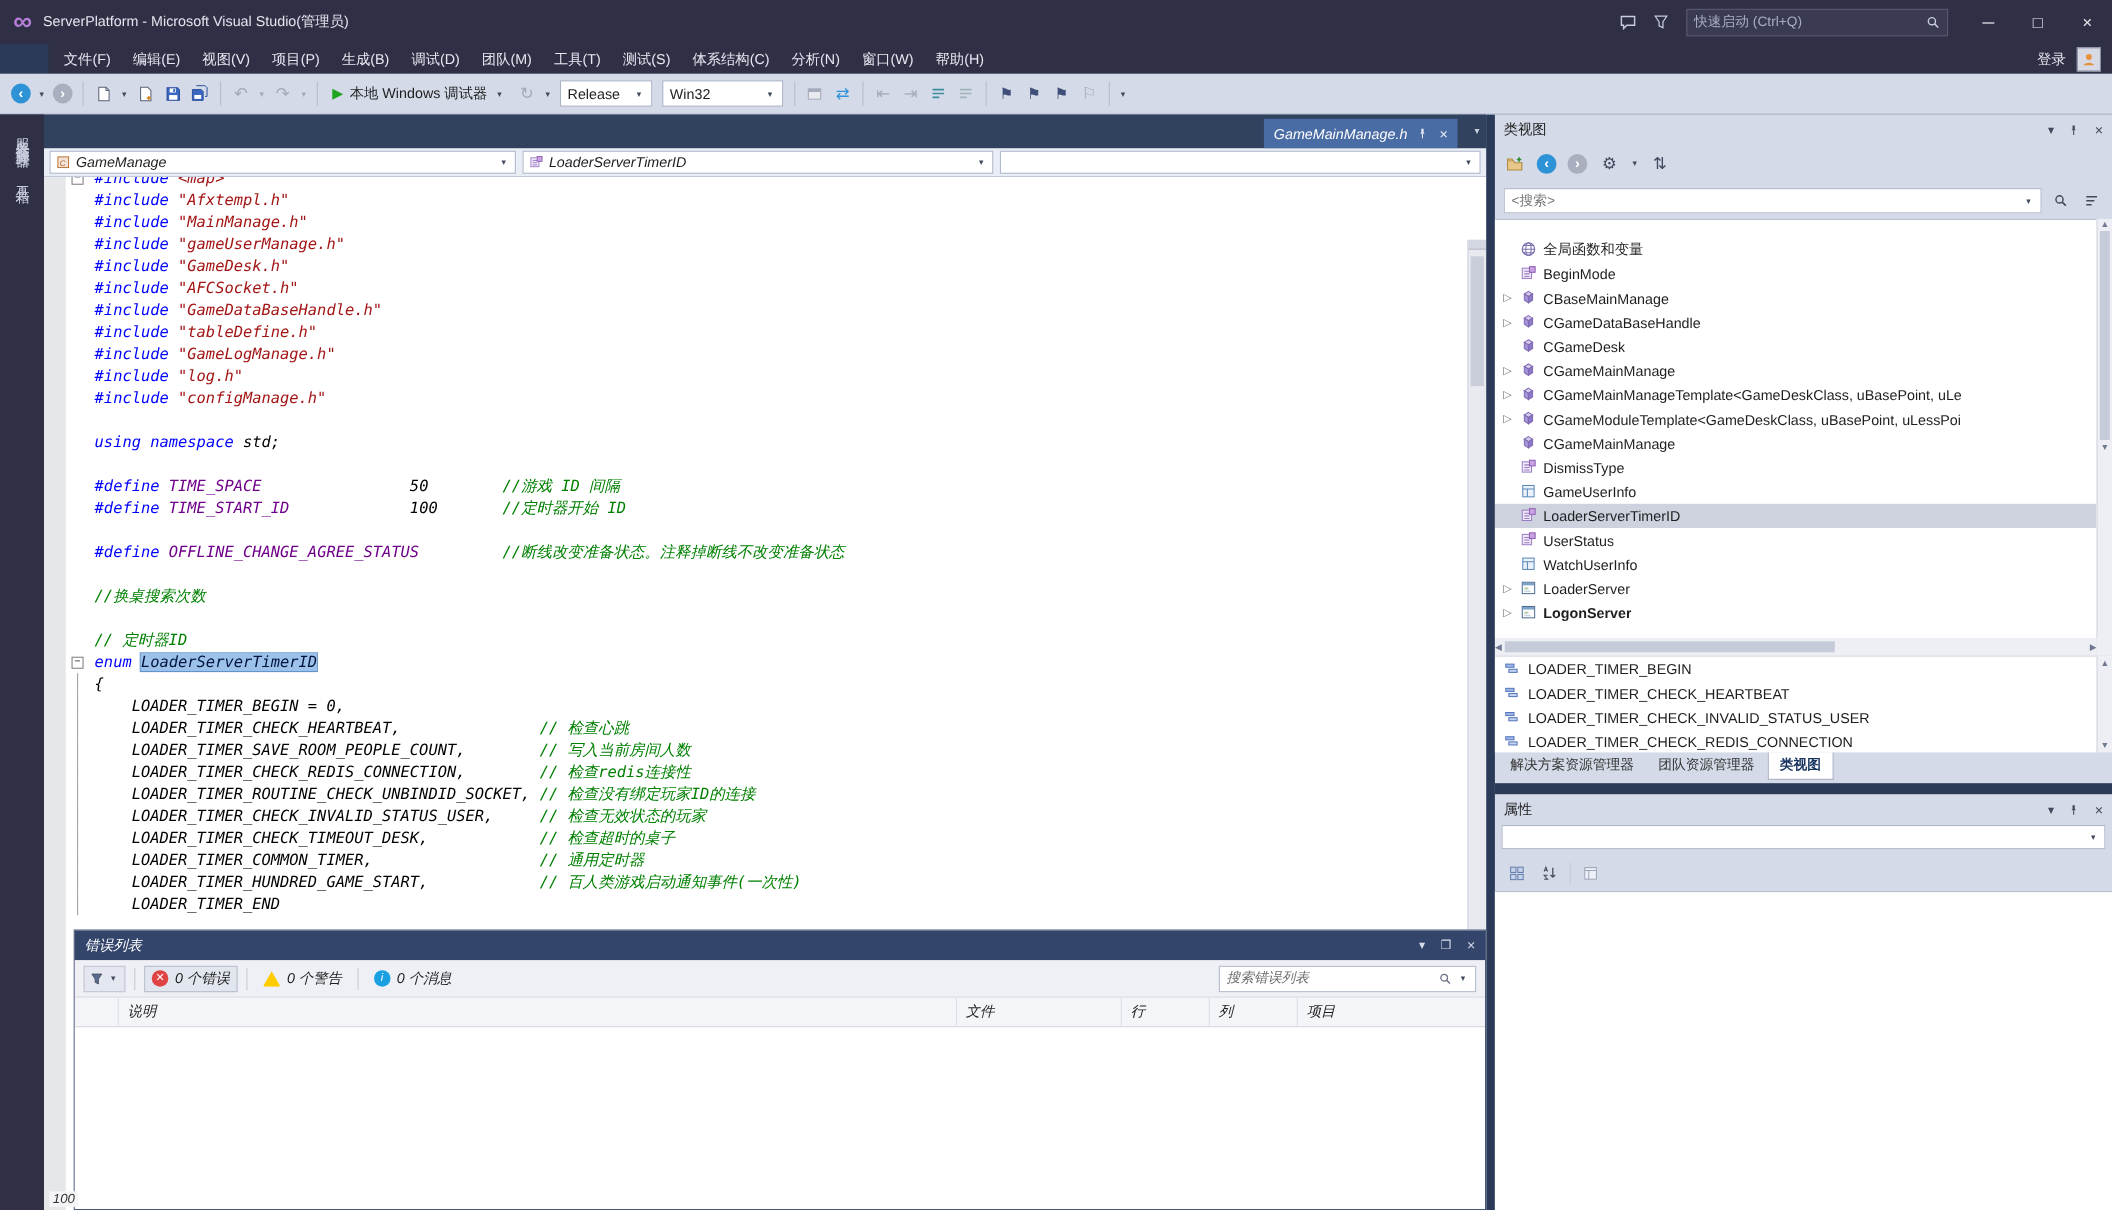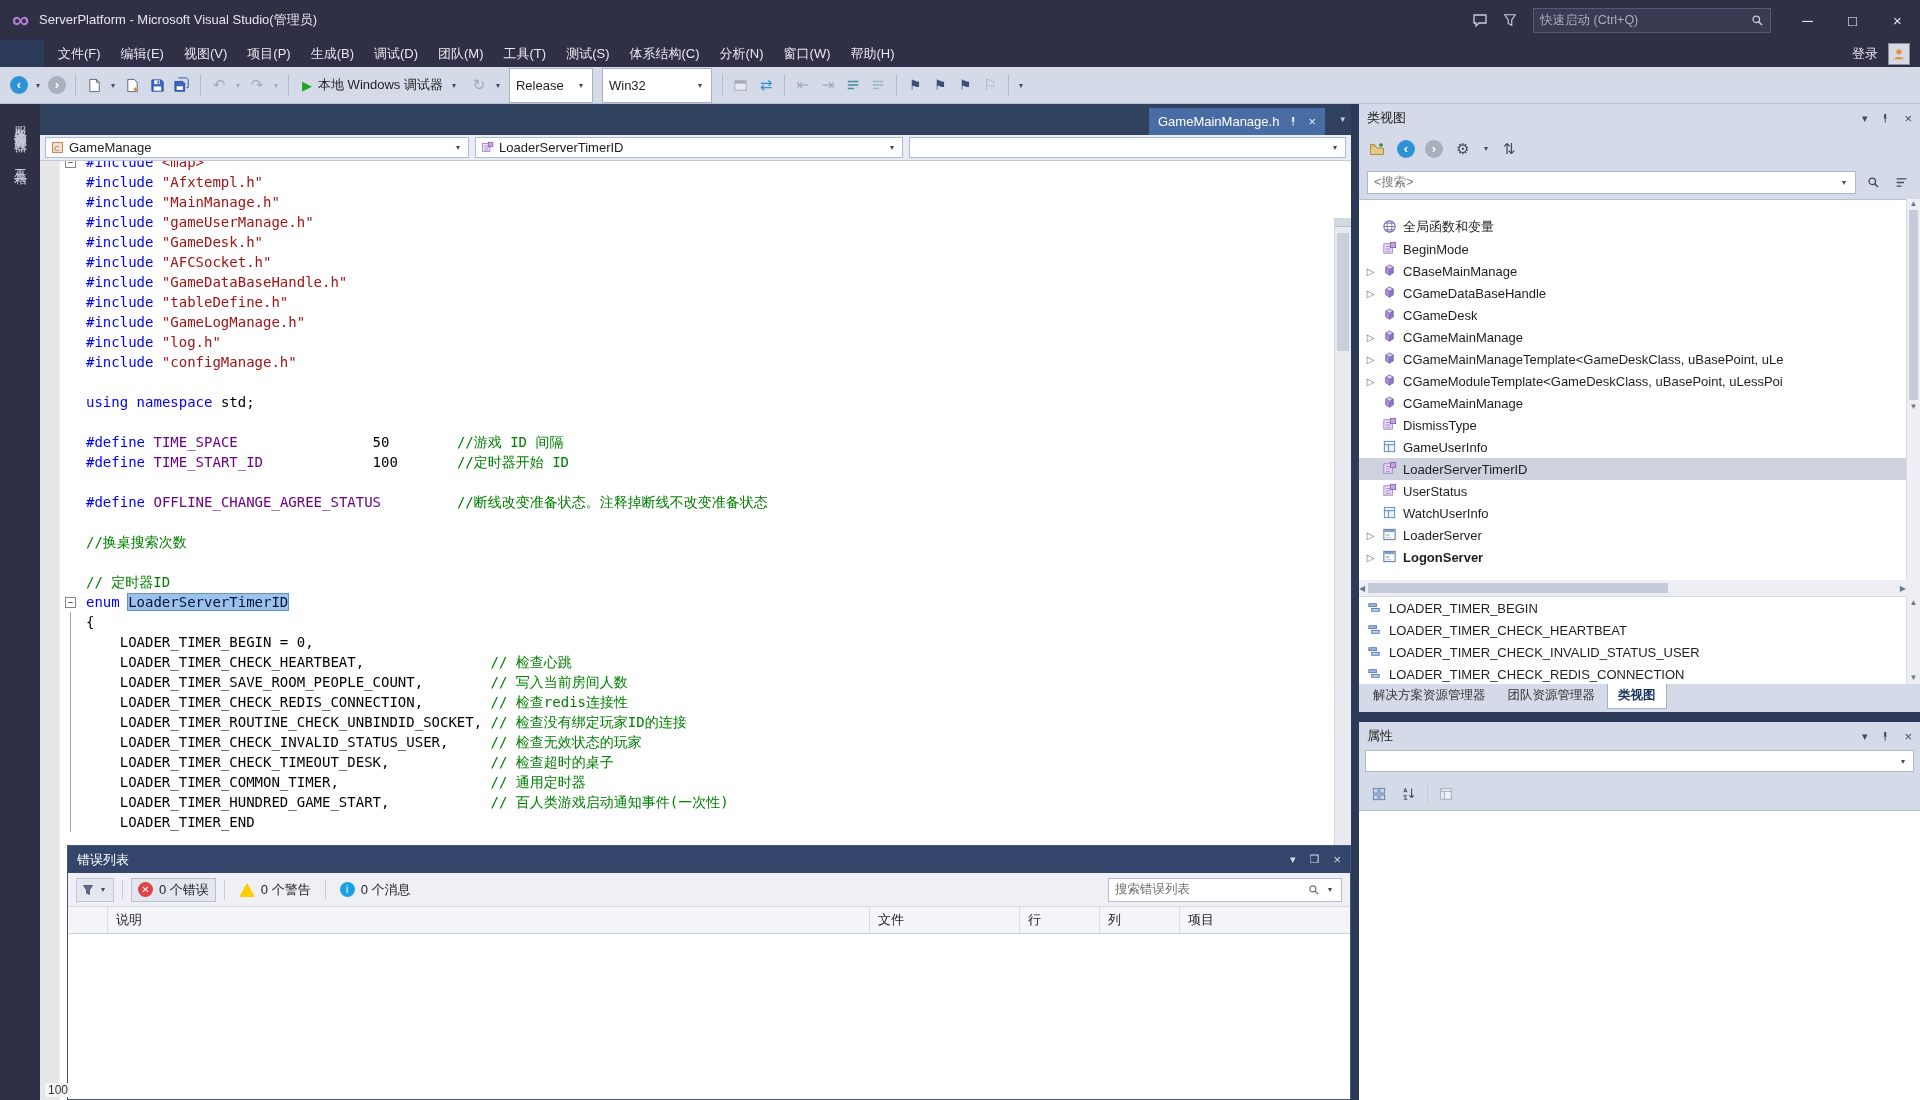--- a/index.html
+++ b/index.html
@@ -30,30 +30,30 @@
   .toolbar { position:absolute; top:67px; left:0; right:0; height:37px; background:#D4DAE8; border-bottom:1px solid #B9C2D6; display:flex; align-items:center; padding:0 8px; gap:3px; }
   .tbtn { width:22px; height:24px; display:flex; align-items:center; justify-content:center; color:#41495C; font-size:15px; }
   .tbtn.circle { width:18px; height:18px; border-radius:50%; color:#fff; font-size:13px; font-weight:bold; line-height:16px; margin:0 2px; }
   .circle.blue { background:#2E93D6; }
   .circle.gray { background:#A9AFBE; }
   .caret { font-size:8px; color:#41495C; width:10px; text-align:center; }
   .caret.dis, .tbtn.dis { color:#A4AABA; }
   .tsep { width:1px; height:22px; background:#B6BDCF; margin:0 4px; }
   .debug-btn { border:none; background:transparent; display:flex; align-items:center; gap:6px; font-size:13px; color:#1E1E1E; padding:0 6px; }
   .play { color:#1FA51F; font-size:13px; }
-  .tb-combo { height:35px; background:#fff; border:1px solid #A8B0C4; display:flex; align-items:center; font-size:13px; padding:0 6px; justify-content:space-between; margin:0 3px; }
+  .tb-combo { height:24px; background:#fff; border:1px solid #A8B0C4; display:flex; align-items:center; font-size:13px; padding:0 6px; justify-content:space-between; margin:0 3px; }
   .w78 { width:84px; } .w108 { width:110px; }
   .flag { color:#3E4E78; font-size:14px; }
 
   
   .main { position:absolute; top:104px; left:0; right:0; bottom:0; }
   .left-strip { position:absolute; left:0; top:0; width:40px; bottom:0; background:#2F2F45; padding-top:8px; }
   .side-tab { writing-mode:vertical-rl; color:#C8CCDC; font-size:13px; letter-spacing:2px; margin:4px auto 26px auto; display:block; text-align:left; }
 
-  .editor-group { position:absolute; left:40px; top:0; width:1311px; bottom:0; background:#fff; }
+  .editor-group { position:absolute; left:40px; top:0; width:1311px; bottom:0; background:#fff;font-style:italic; }
   .tabstrip { position:absolute; top:0; left:0; right:0; height:31px; background:#31425F; }
   .doc-tab { position:absolute; right:26px; bottom:0; height:27px; background:#4A6CA4; color:#fff; display:flex; align-items:center; gap:9px; padding:0 9px; font-size:13px; }
   .tab-pin { color:#E8ECF5; } .tab-close { color:#E8ECF5; font-size:13px; }
   .strip-caret { position:absolute; right:6px; top:10px; color:#C8D0E0; font-size:9px; }
 
   .navbar { position:absolute; top:31px; left:0; right:0; height:26px; background:#E9EDF5; border-bottom:1px solid #C2C9DA; display:flex; align-items:center; padding:0 5px; gap:6px; }
   .nav-combo { height:21px; background:#fff; border:1px solid #B0B8CC; display:flex; align-items:center; font-size:13px; padding:0 5px; gap:5px; }
   .nav-combo .caret { margin-left:auto; }
   .nc1 { width:424px; } .nc2 { width:428px; } .nc3 { flex:1; }
 

